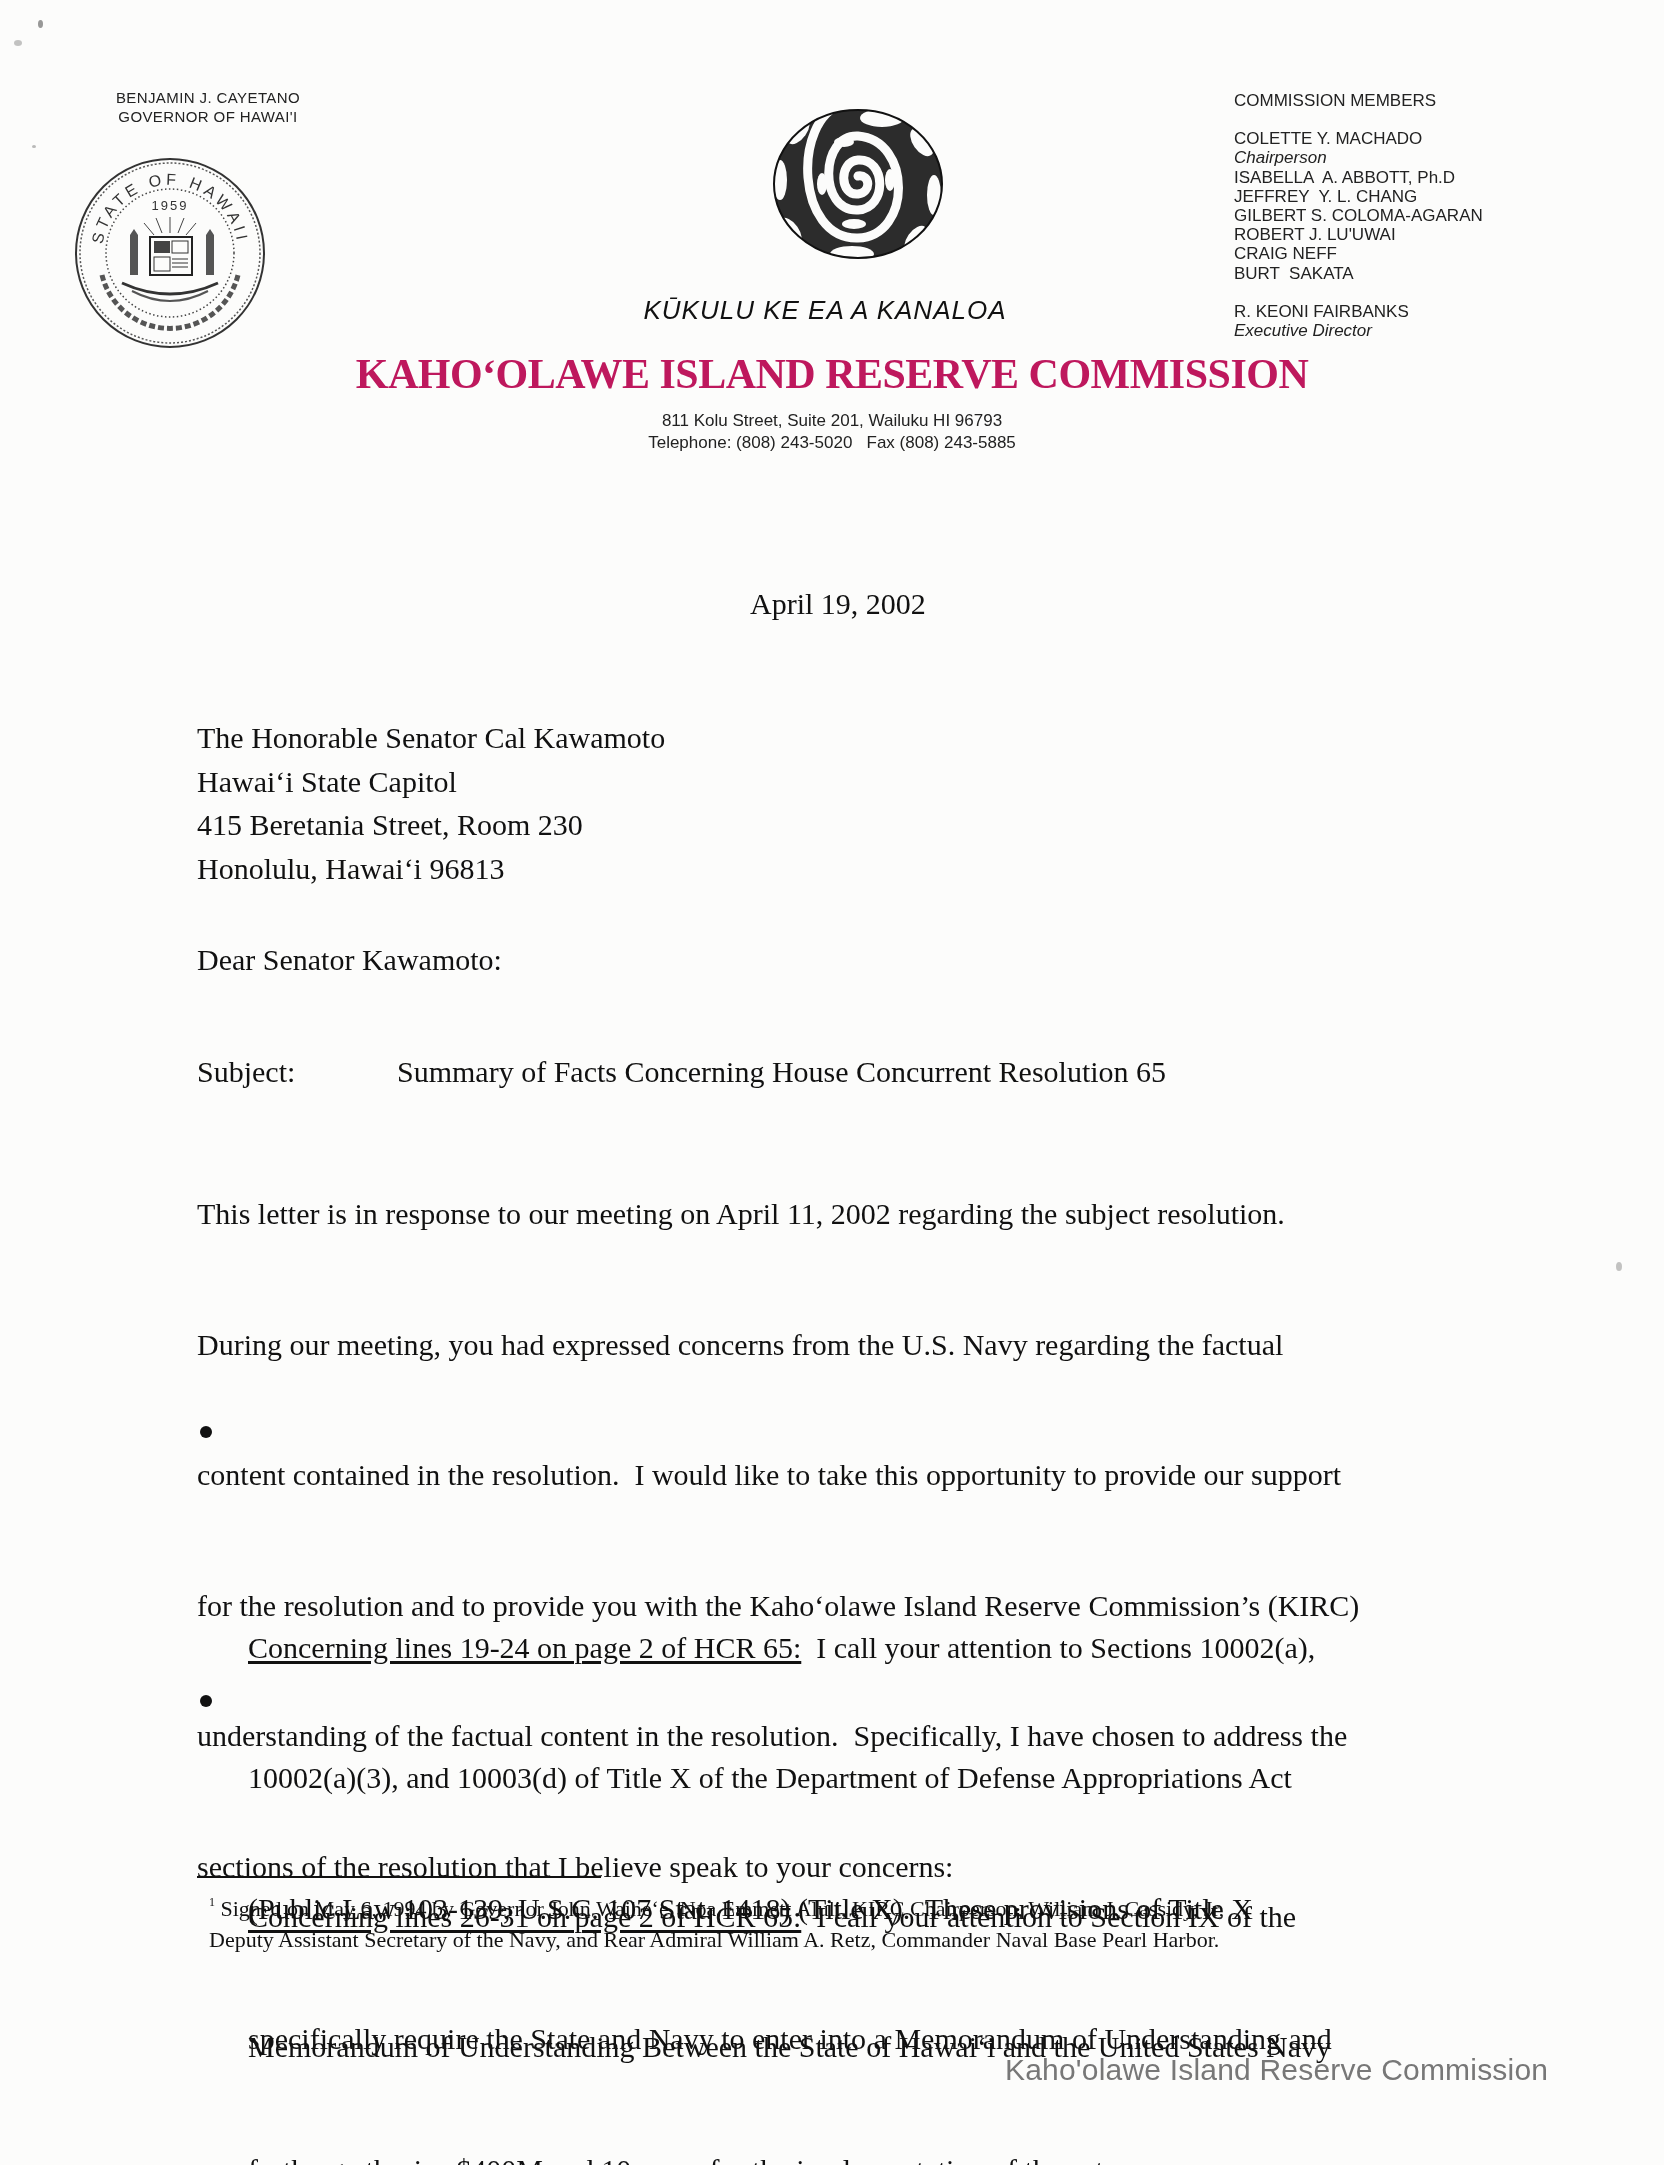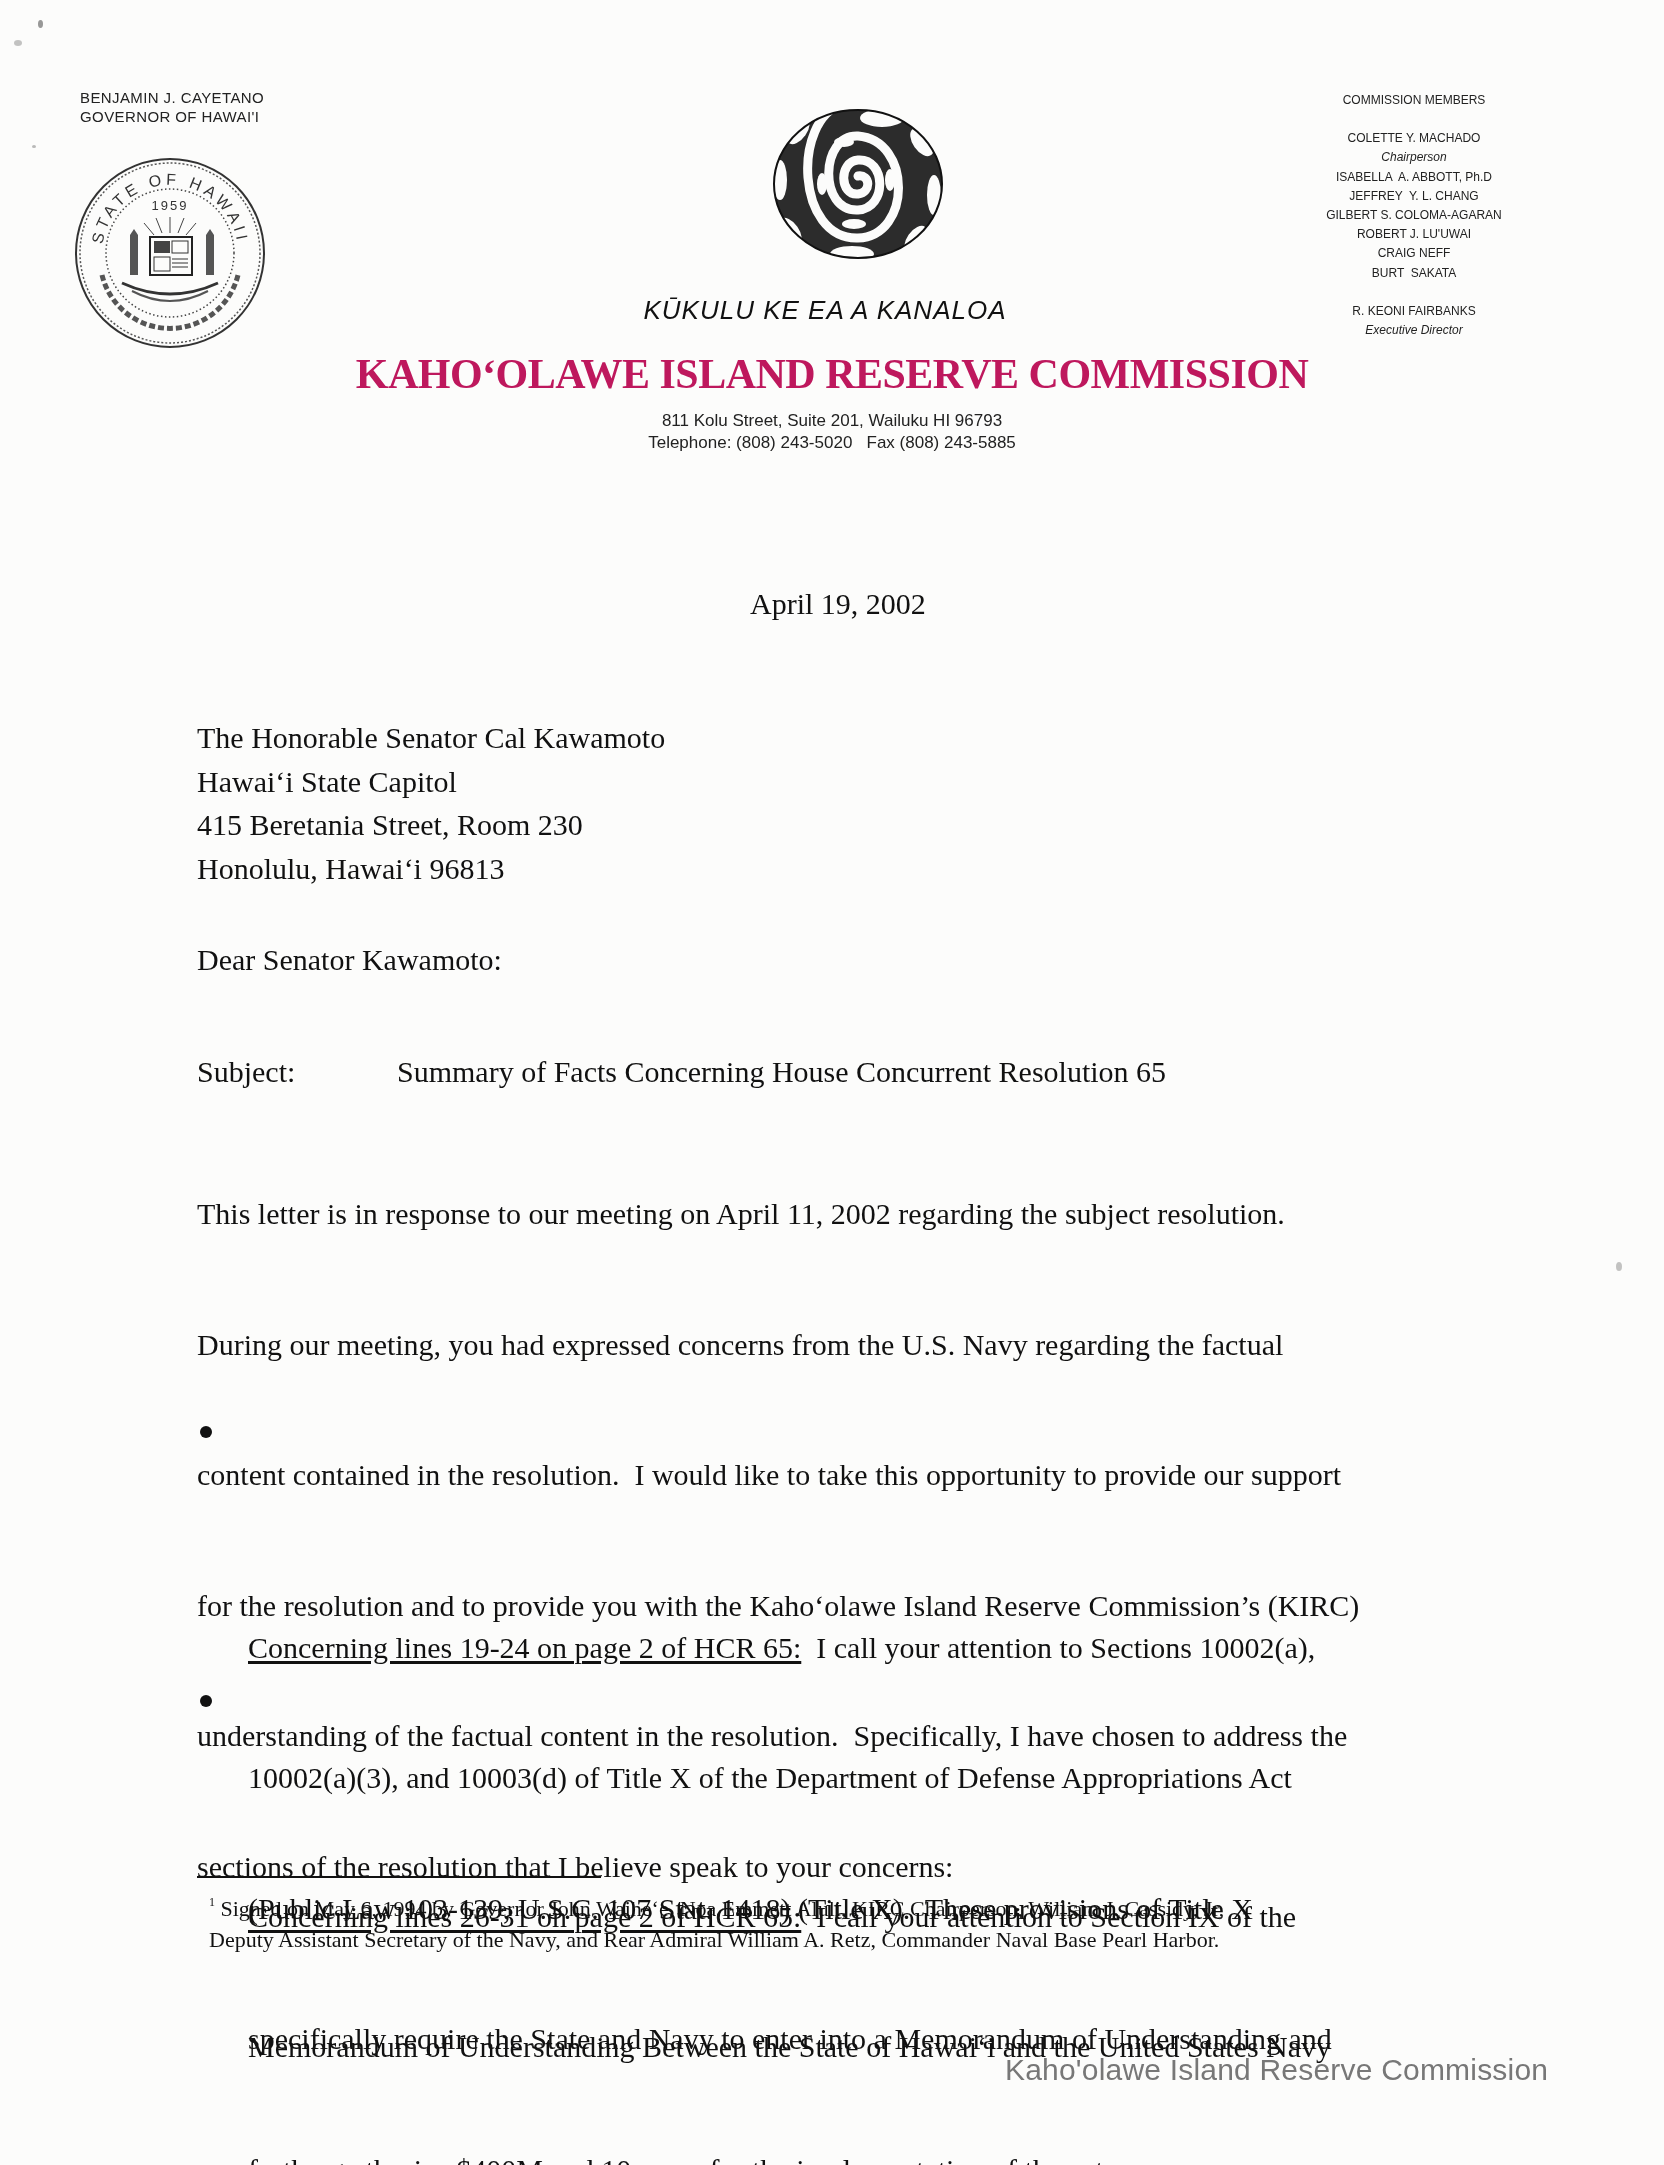--- a/index.html
+++ b/index.html
@@ -10,22 +10,22 @@
     position: relative;
     overflow: hidden;
     color: #111;
   }
   .abs { position: absolute; }
   .sans { font-family: "Liberation Sans", "DejaVu Sans", sans-serif; }
   .serif { font-family: "Liberation Serif", "DejaVu Serif", serif; }
 
   
   #gov {
-    left: 80px; top: 88px; width: 230px;
-    text-align: left; font-size: 15px; line-height: 19px;
+    left: 93px; top: 88px; width: 230px;
+    text-align: center; font-size: 15px; line-height: 19px;
     letter-spacing: 0.4px; color: #222;
   }
   #seal {
     left: 72px; top: 155px; width: 196px; height: 196px;
   }
 
   
   #logo { left: 762px; top: 100px; width: 182px; height: 160px; }
   #motto {
     left: 600px; top: 295px; width: 450px; text-align: center;
@@ -39,21 +39,21 @@
     transform: scaleY(1.02);
   }
   #org-address {
     left: 0; top: 410px; width: 1664px; text-align: center;
     font-size: 17px; line-height: 22px; color: #222;
   }
 
   
   #members {
     right: 70px; top: 91px; width: 360px;
-    text-align: center; font-size: 12px; line-height: 19.2px; color: #222;
+    text-align: left; font-size: 17px; line-height: 19.2px; color: #222;
   }
   #members .heading { margin-bottom: 19px; }
   #members .role { font-style: italic; }
   #members .gap { height: 19px; }
 
   
   #date { left: 750px; top: 587px; font-size: 30px; }
   .body-text { font-size: 30px; line-height: 43.5px; }
   #recipient { left: 197px; top: 716px; }
   #salutation { left: 197px; top: 938px; }

